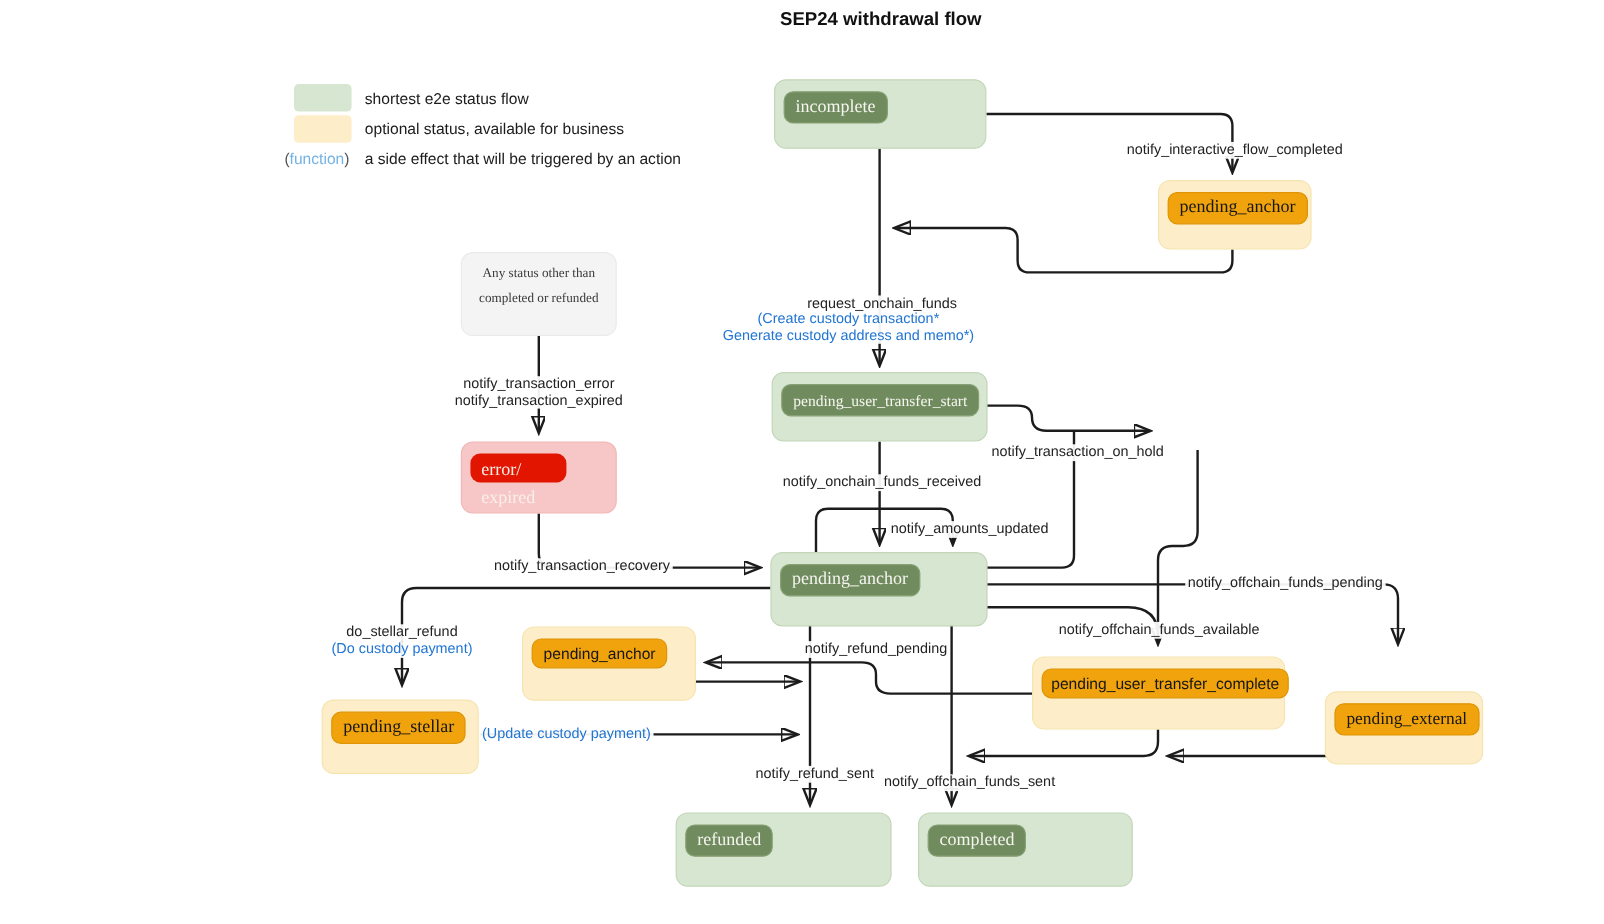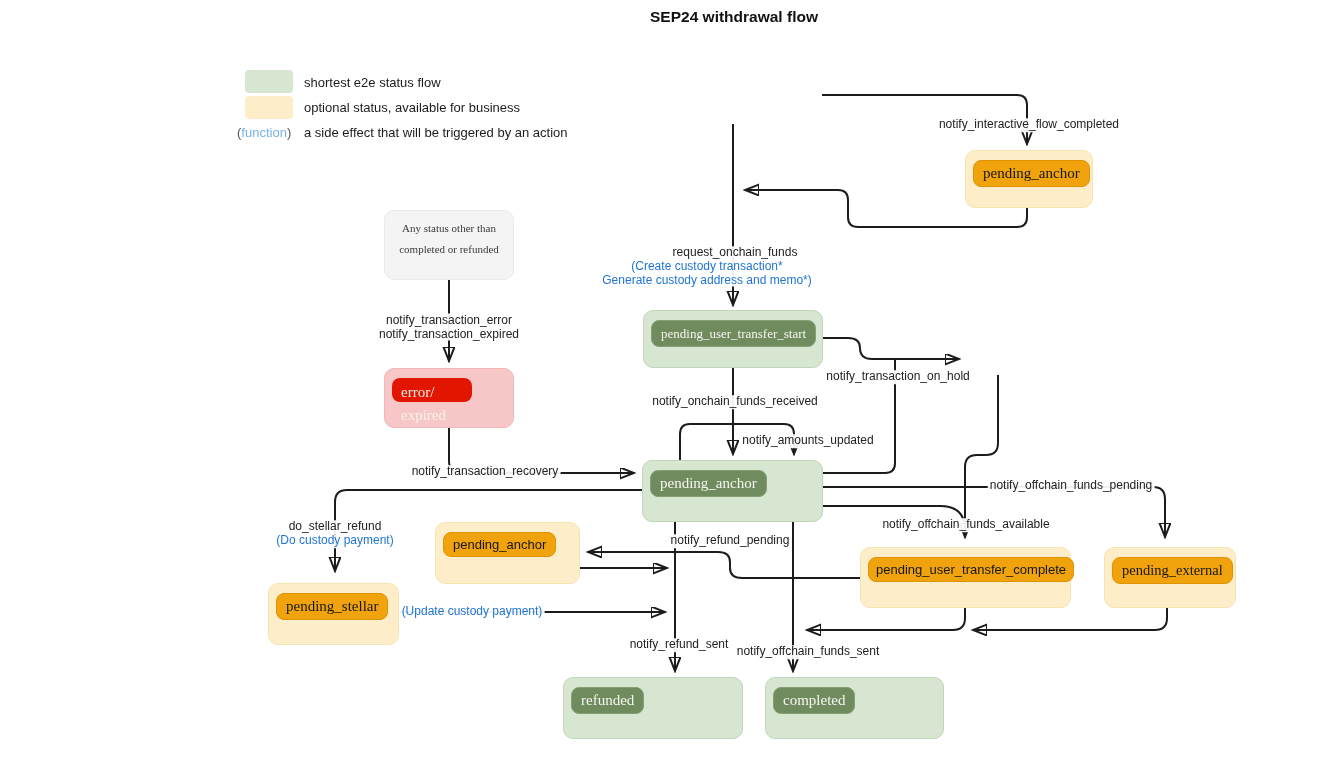--- a/index.html
+++ b/index.html
@@ -71,20 +71,23 @@
     <path d="M1167,607 V618 Q1167,630 1155,630 H974" marker-end="url(#arr)"></path>
   </svg>
 
   <div class="swatch" style="left:245px;top:70px;background:#d7e6d0;"></div>
   <div class="legend-text" style="left:304px;top:75px;">shortest e2e status flow</div>
   <div class="swatch" style="left:245px;top:96px;background:#fdeec9;"></div>
   <div class="legend-text" style="left:304px;top:100px;">optional status, available for business</div>
   <div class="fn-token" style="left:237px;top:125px;"><span class="paren">(</span><span class="word">function</span><span class="paren">)</span></div>
   <div class="legend-text" style="left:304px;top:125px;">a side effect that will be triggered by an action</div>
 
+  <div class="node green" style="left:645px;top:66px;width:177px;height:58px;">
+    <div class="inner dgreen">incomplete</div>
+  </div>
 
   <div class="node yellow" style="left:965px;top:150px;width:128px;height:58px;">
     <div class="inner orange">pending_anchor</div>
   </div>
 
   <div class="node gray graytext" style="left:384px;top:210px;width:130px;height:70px;">Any status other
 than completed or
 refunded</div>
 
   <div class="node pink" style="left:384px;top:368px;width:130px;height:60px;">
@@ -106,21 +109,21 @@
   </div>
 
   <div class="node yellow" style="left:860px;top:547px;width:211px;height:61px;">
     <div class="inner orange sans" style="padding:3px 7px;">pending_user_transfer_complete</div>
   </div>
 
   <div class="node yellow" style="left:268px;top:583px;width:131px;height:62px;">
     <div class="inner orange">pending_stellar</div>
   </div>
 
-  <div class="node yellow" style="left:1104px;top:547px;width:132px;height:61px;">
+  <div class="node yellow" style="left:1104px;top:576px;width:132px;height:61px;">
     <div class="inner orange" style="font-size:14.5px;">pending_external</div>
   </div>
 
   <div class="node green" style="left:563px;top:677px;width:180px;height:62px;">
     <div class="inner dgreen">refunded</div>
   </div>
 
   <div class="node green" style="left:765px;top:677px;width:179px;height:62px;">
     <div class="inner dgreen">completed</div>
   </div>

